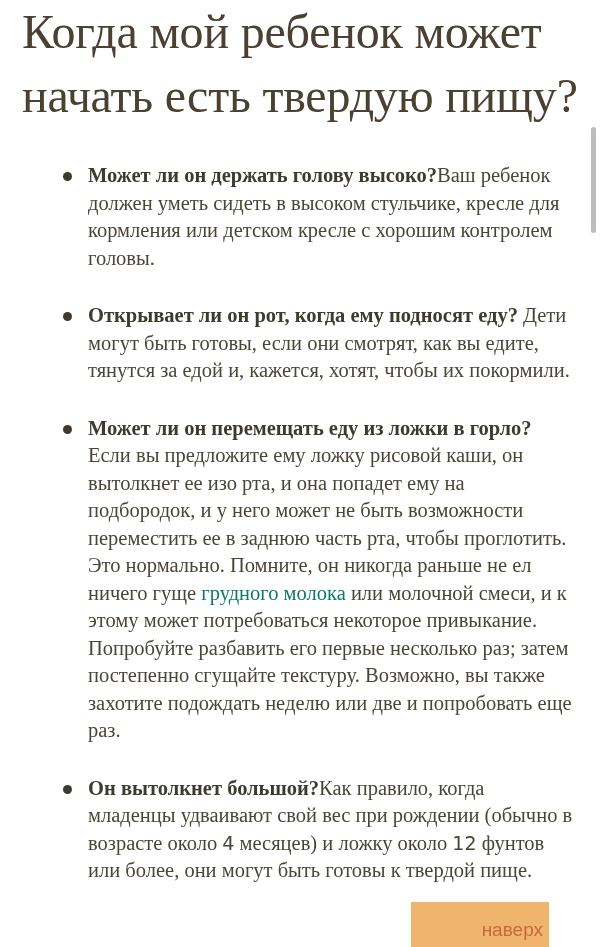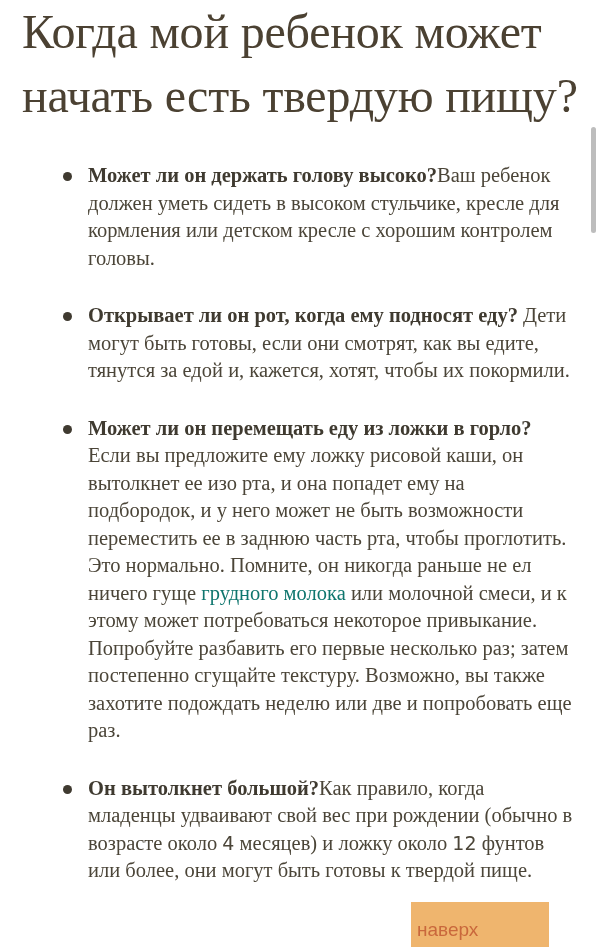--- a/index.html
+++ b/index.html
@@ -84,21 +84,21 @@
       position: absolute;
       left: 411px;
       top: 902px;
       width: 138px;
       height: 45px;
       background: #efb56e;
       border: none;
       color: #c9683c;
       font-family: "Liberation Sans", "DejaVu Sans", sans-serif;
       font-size: 19px;
-      text-align: left;
+      text-align: right;
       padding-top: 11px;
       box-sizing: border-box;
       line-height: 24px;
       cursor: pointer;
     }
   </style>
 </head>
 <body>
 
 <div class="content">

